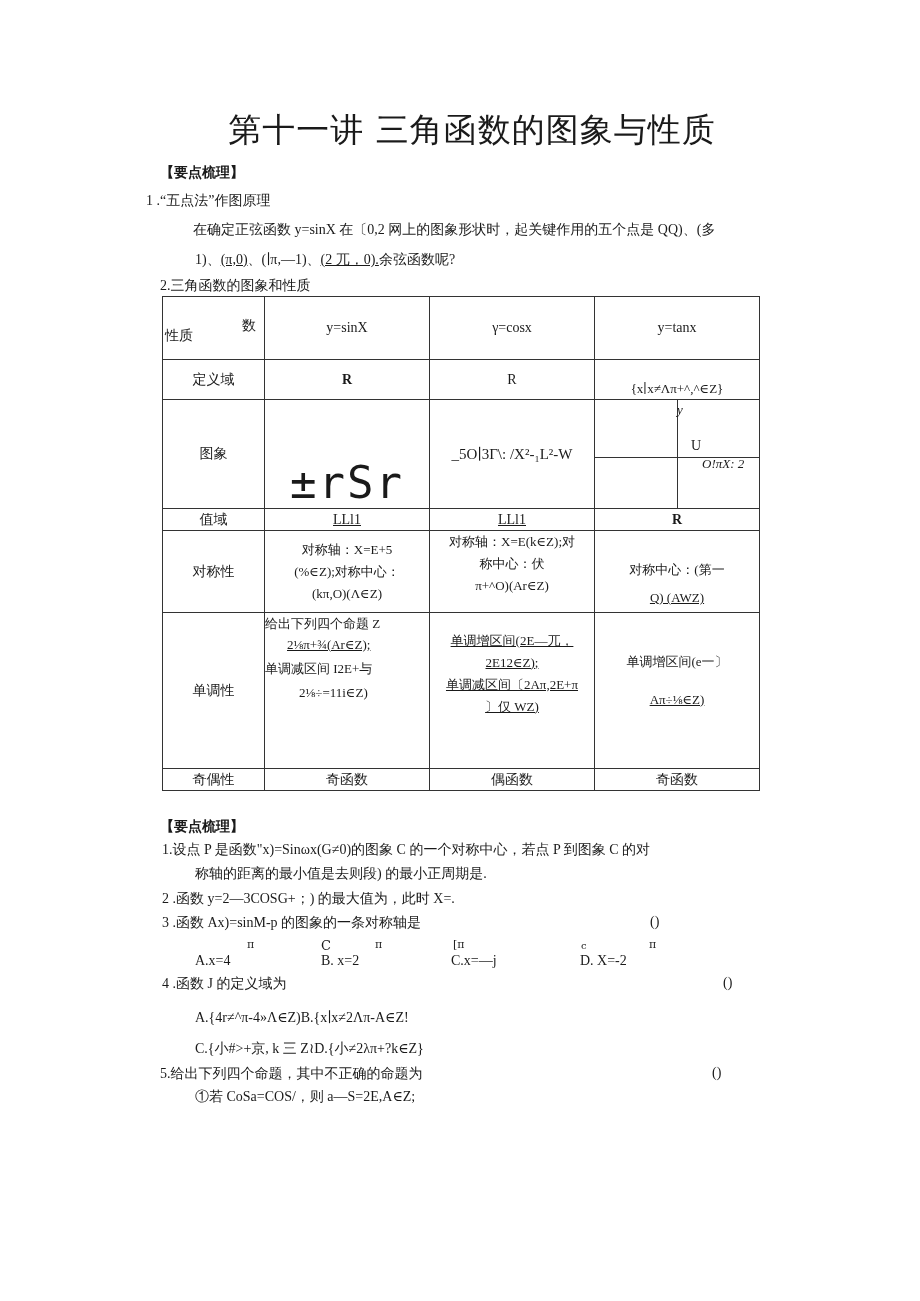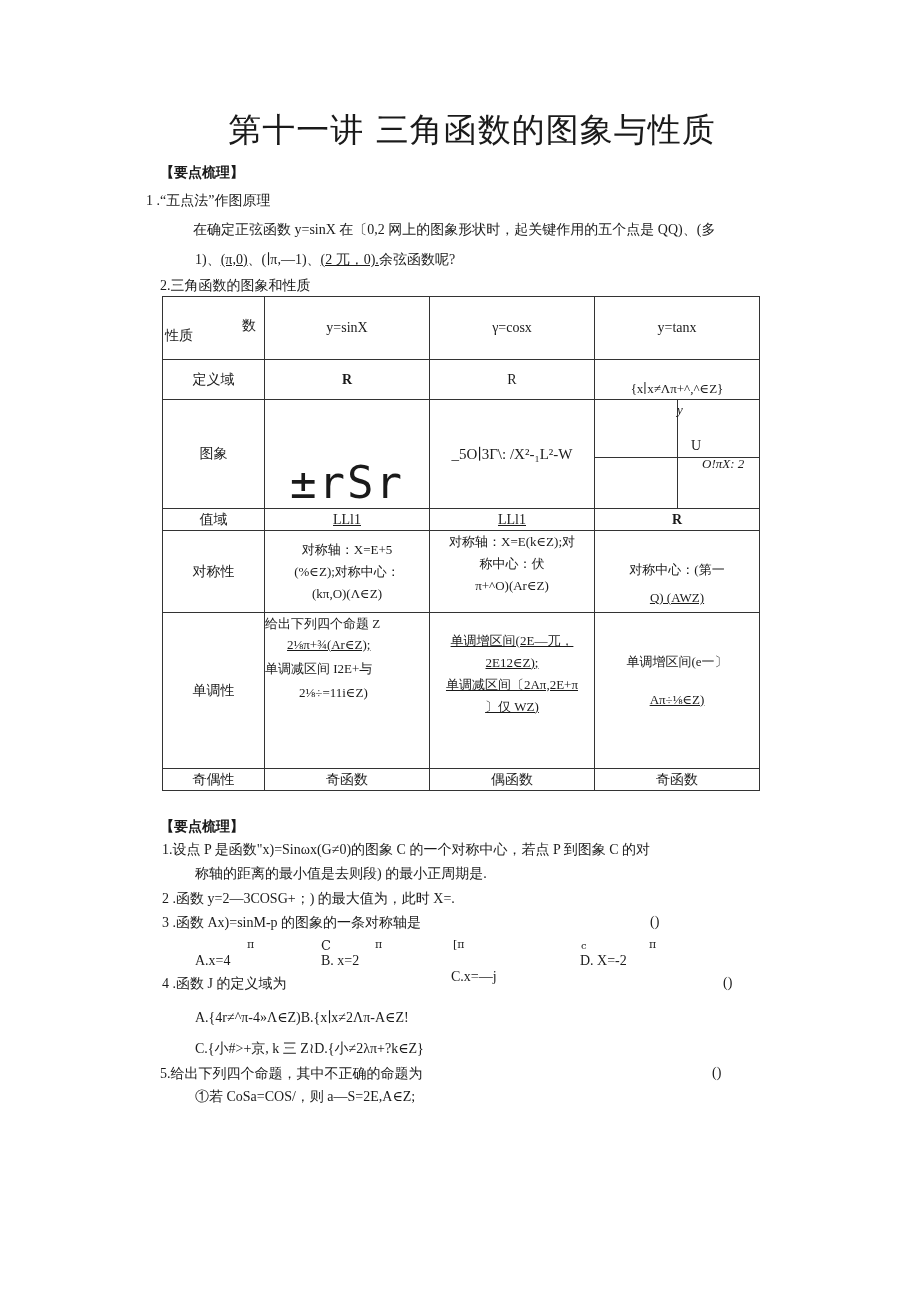--- a/index.html
+++ b/index.html
@@ -136,21 +136,21 @@
 <div class="abs txt" style="left:150px;top:914px;">3   .函数 Ax)=sinM-p 的图象的一条对称轴是</div>
 <div class="abs txt" style="left:638px;top:914px;">()</div>
 
 <div>
   <span class="abs opt-sup" style="left:235px;top:938px;">π</span>
   <span class="abs txt" style="left:183px;top:953px;">A.x=4</span>
   <span class="abs opt-sup" style="left:309px;top:938px;font-size:13px">C</span>
   <span class="abs txt" style="left:309px;top:953px;">B.    x=2</span>
   <span class="abs opt-sup" style="left:363px;top:938px;">π</span>
   <span class="abs opt-sup" style="left:441px;top:938px;">[π</span>
-  <span class="abs txt" style="left:439px;top:953px;margin-top:16px;">C.x=—j</span>
+  <span class="abs txt" style="left:439px;top:953px;">C.x=—j</span>
   <span class="abs opt-sup" style="left:569px;top:940px;font-size:10px">c</span>
   <span class="abs txt" style="left:568px;top:953px;">D.    X=-2</span>
   <span class="abs opt-sup" style="left:637px;top:938px;">π</span>
 </div>
 
 <div class="abs txt" style="left:150px;top:975px;">4   .函数 J 的定义域为</div>
 <div class="abs txt" style="left:711px;top:975px;">()</div>
 <div class="abs txt" style="left:183px;top:1009px;">A.{4r≠^π-4»Λ∈Z)B.{x∣x≠2Λπ-A∈Z!</div>
 <div class="abs txt" style="left:183px;top:1040px;">C.{小#&gt;+京, k 三 Z≀D.{小≠2λπ+?k∈Z}</div>
 <div class="abs txt" style="left:148px;top:1065px;">5.给出下列四个命题，其中不正确的命题为</div>

